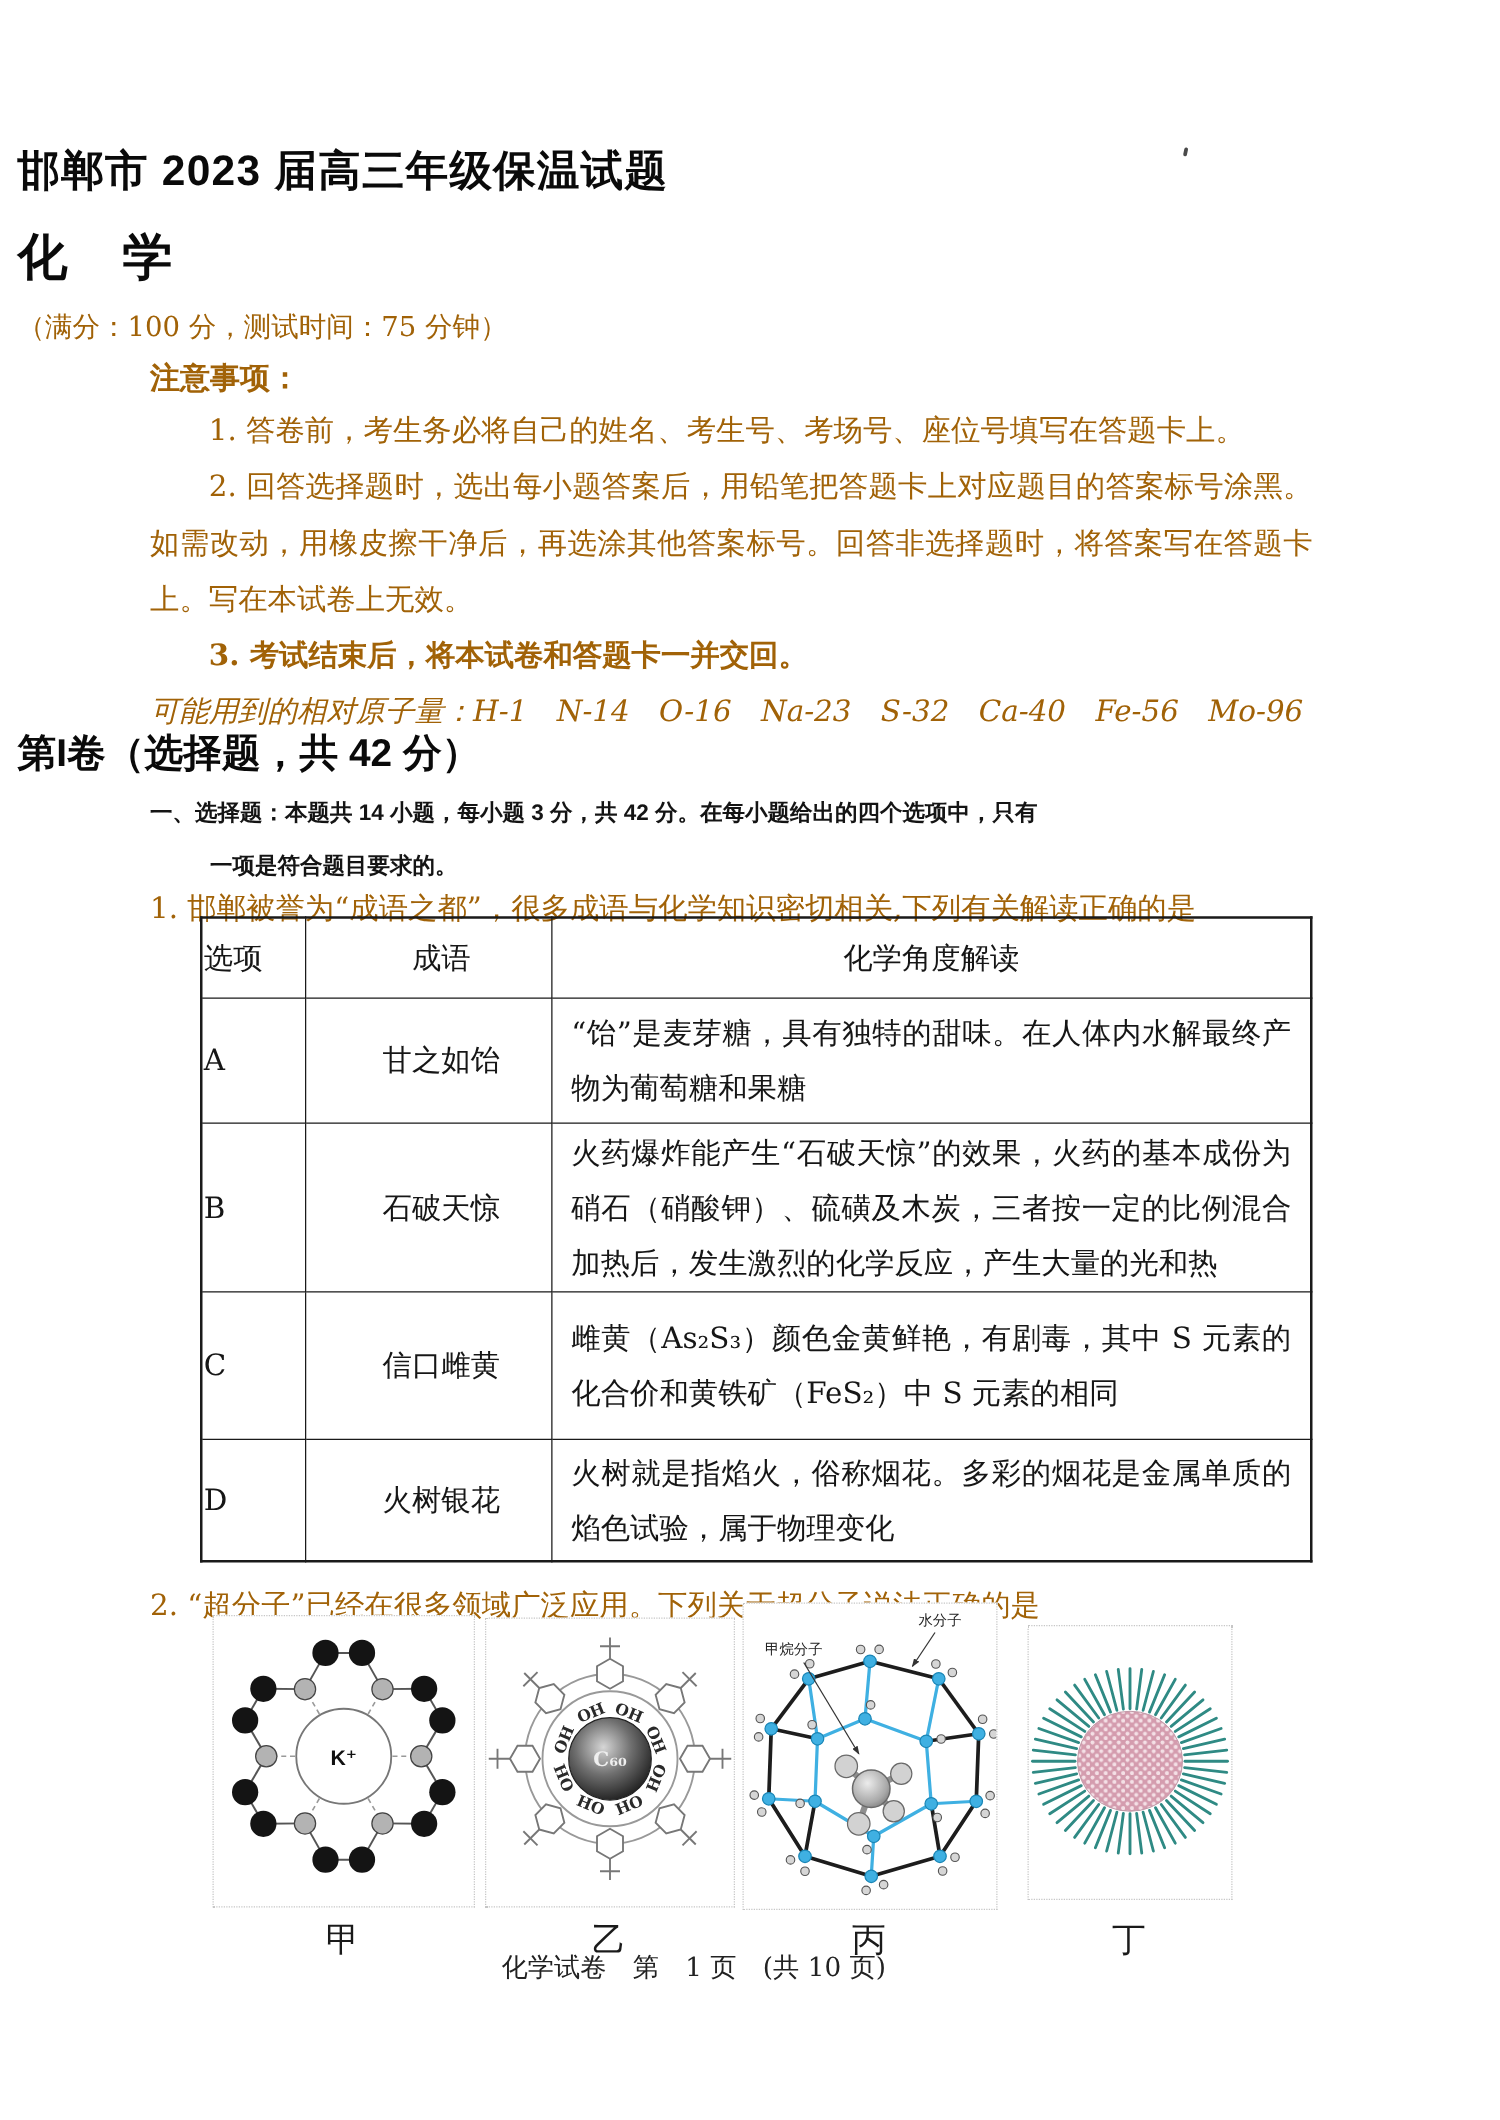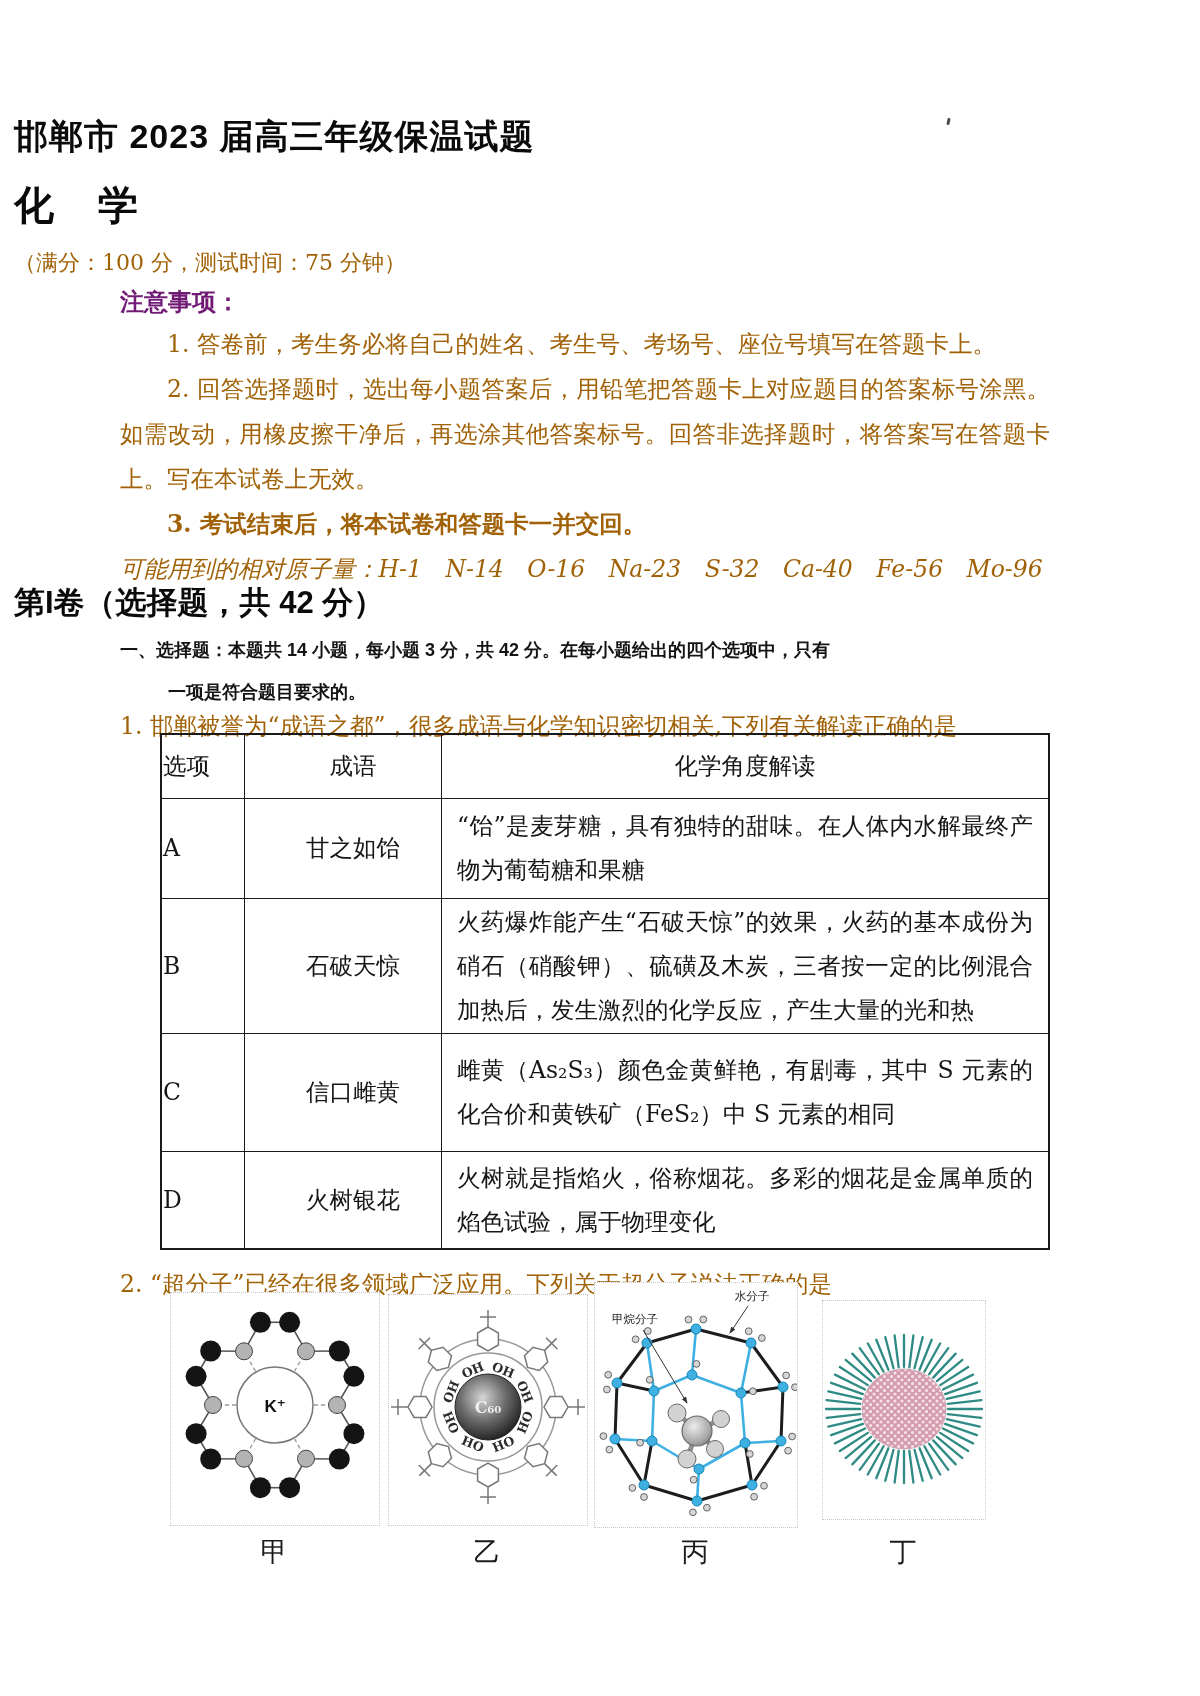--- a/index.html
+++ b/index.html
@@ -5,21 +5,21 @@
   html,body{margin:0;padding:0;background:#fff;}
   .page{position:relative;width:1200px;height:1696px;background:#fff;color:#141414;
         font-family:"DejaVu Serif","Liberation Serif",serif;overflow:hidden;}
   .abs{position:absolute;}
   .center{left:14px;width:1200px;text-align:left;}
   .hei{font-family:"Liberation Sans","DejaVu Sans",sans-serif;font-weight:700;}
   #title{top:114px;font-size:34px;letter-spacing:1px;color:#0a0a0a;}
   #subject{top:178px;font-size:40px;letter-spacing:2px;color:#0a0a0a;}
   #meta{top:240px;font-size:22px;}
   #stray{top:118px;left:947px;width:3px;height:7px;background:#4a4a4a;border-radius:2px;transform:rotate(12deg);}
-  #notice-h{top:286px;left:120px;font-size:24px;color:#701a75;}
+  #notice-h{top:286px;left:120px;font-size:24px;color:#a16207;}
   .body-text{font-size:23.5px;line-height:45px;color:#a16207;}
   #item1{top:322px;left:120px;width:965px;text-indent:47px;}
   #item2{top:367px;left:120px;width:930px;text-indent:47px;text-align:justify;}
   #item3{top:502px;left:120px;width:965px;text-indent:47px;font-weight:bold;}
   #atomic{top:547px;left:120px;width:1000px;font-style:italic;}
   #part1{top:582px;font-size:31px;color:#0a0a0a;}
   #sec-line1{top:630px;left:120px;width:1000px;font-size:18px;line-height:40px;}
   #sec-line2{top:672px;left:168px;font-size:18px;line-height:40px;}
   #q1{top:704px;left:120px;width:1000px;}
   #q1-table{position:absolute;top:733px;left:160px;width:890px;border-collapse:collapse;
@@ -371,14 +371,15 @@
         </g>
       <ellipse cx="81" cy="108" rx="42" ry="40" fill="url(#dotp)" stroke="#c09aa8" stroke-width="0.8"></ellipse>
     </svg>
   </div>
 
   <div class="figcap" id="cap-jia">甲</div>
   <div class="figcap" id="cap-yi">乙</div>
   <div class="figcap" id="cap-bing">丙</div>
   <div class="figcap" id="cap-ding">丁</div>
 
+  <div class="abs" id="footer">化学试卷　第　1 页　(共 10 页)</div>
 
 </div>
 
 </body></html>

